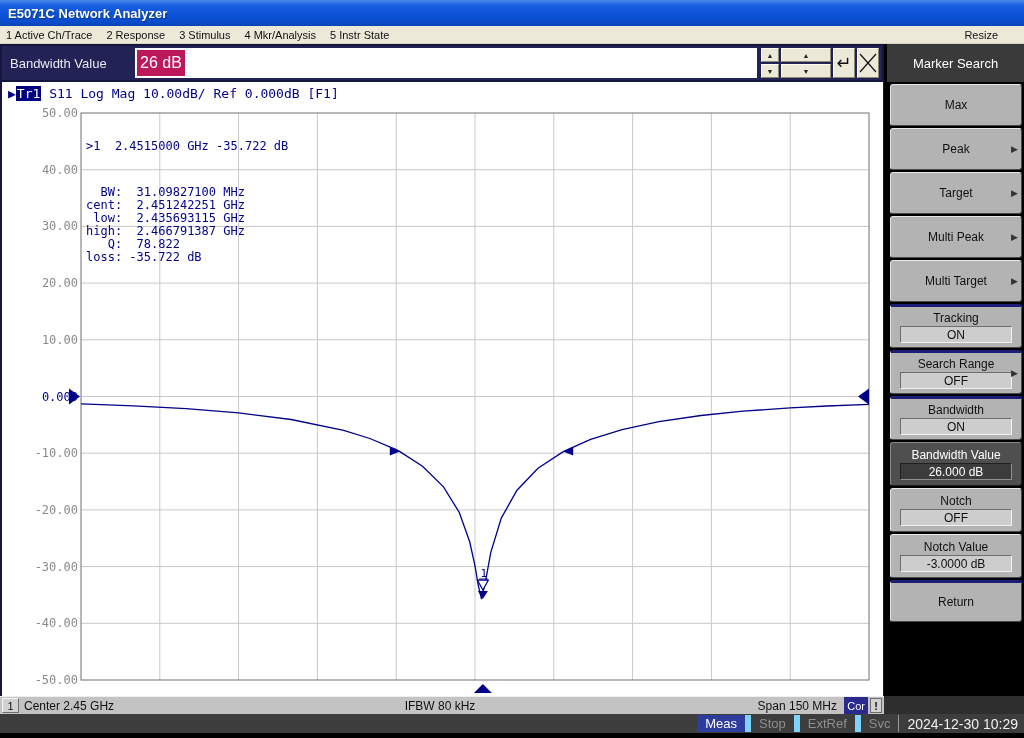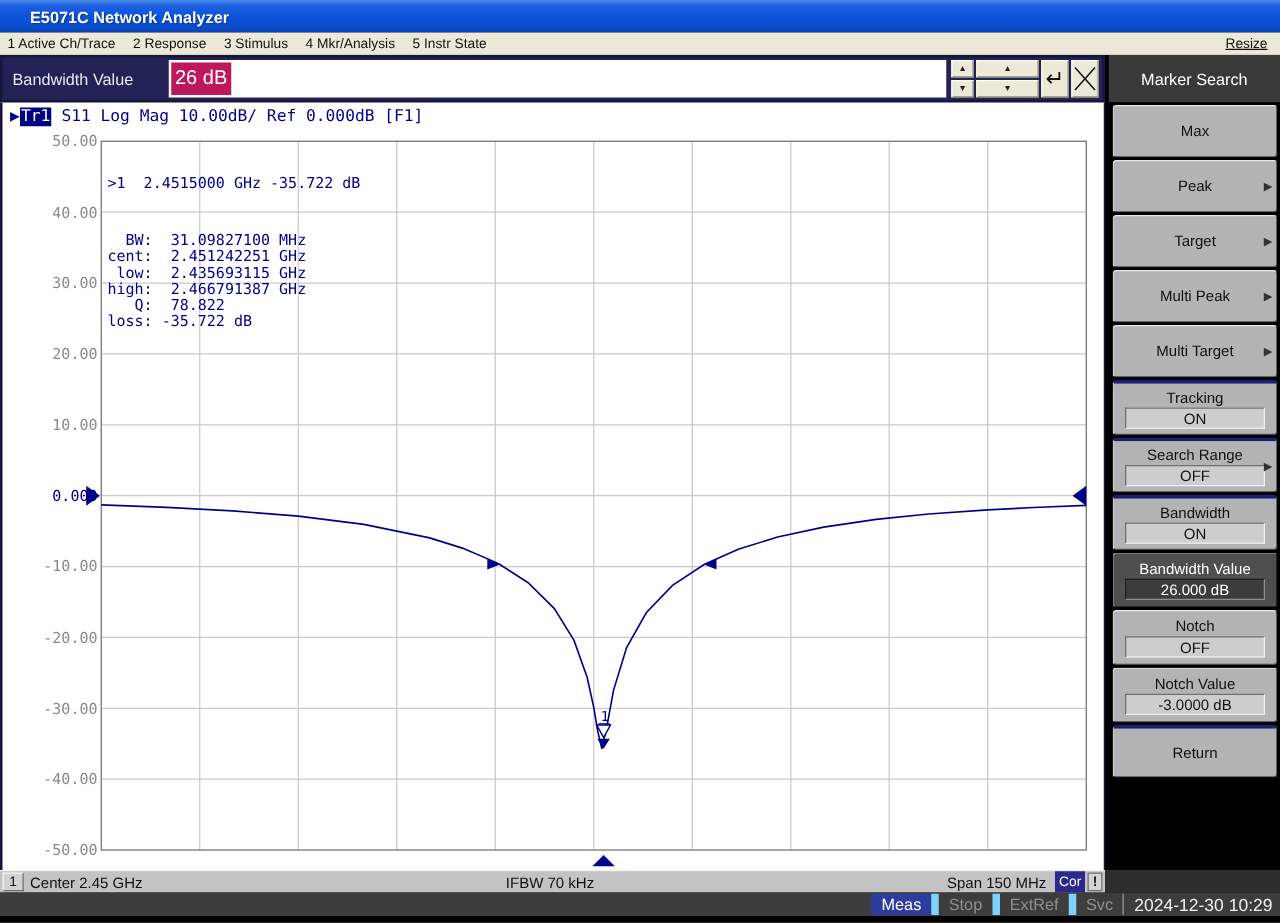--- a/index.html
+++ b/index.html
@@ -3,32 +3,32 @@
 <meta charset="utf-8">
 <style>
   * { margin:0; padding:0; box-sizing:border-box; }
   html,body { width:1024px; height:738px; overflow:hidden; background:#000; }
   body { font-family:"Liberation Sans", sans-serif; position:relative; }
 
   
   .titlebar{
     position:absolute; left:0; top:0; width:1024px; height:26px;
     background:linear-gradient(180deg,#4a8ae8 0%,#1b5fe2 20%,#0c52d8 55%,#0a4ccc 85%,#0845b4 100%);
-    display:flex; align-items:center; padding-left:24px;
+    display:flex; align-items:center; padding-left:8px;
   }
   .titlebar .ttext{ color:#fff; font-weight:bold; font-size:13px; text-shadow:1px 1px 1px #0a3a8a; }
 
   
   .menubar{
     position:absolute; left:0; top:26px; width:1024px; height:18px;
     background:#ece9d8; display:flex; align-items:center; font-size:11px; color:#111;
     padding:0 6px; border-bottom:1px solid #d8d4c0;
   }
   .menubar .mitem{ margin-right:14px; cursor:default; }
-  .menubar .resize{ margin-left:auto; margin-right:4px;text-decoration:underline; }
+  .menubar .resize{ margin-left:auto; margin-right:20px; }
 
   
   .entryrow{ position:absolute; left:0; top:44px; width:1024px; height:38px; display:flex; background:#000; }
   .entrybar{
     width:884px; height:38px; background:#222255; border:2px solid #15153d;
     display:flex; align-items:center; position:relative;
   }
   .entrylabel{ color:#e9e9f6; font-size:13px; padding:0 8px 0 8px; white-space:nowrap; width:133px; }
   .entryfield{
     background:#fff; height:30px; width:622px; display:flex; align-items:center;
@@ -264,21 +264,21 @@
       <div class="sbtn single group">
         <div class="blabel">Return</div>
       </div>
     </div>
 </div>
 
 <div class="statusrow">
   <div class="statusbar">
     <div class="chanbox">1</div>
     <span class="sweeplabel">Center 2.45 GHz</span>
-    <span class="ifbw">IFBW 70 kHz</span>
+    <span class="ifbw">IFBW 80 kHz</span>
     <span class="spanlabel">Span 150 MHz</span>
     <span class="corbadge">Cor</span>
     <span class="alertbox">!</span>
   </div>
 </div>
 
 <div class="instbar" id="instbar">
     <div class="ibadge on">Meas</div>
     <div class="ibadge">Stop</div>
     <div class="ibadge">ExtRef</div>

